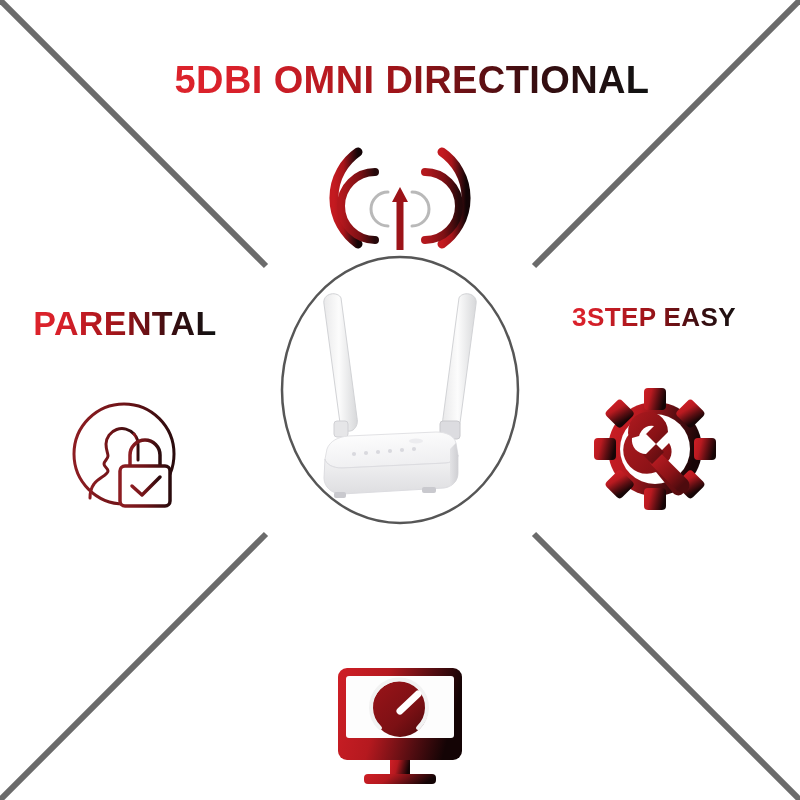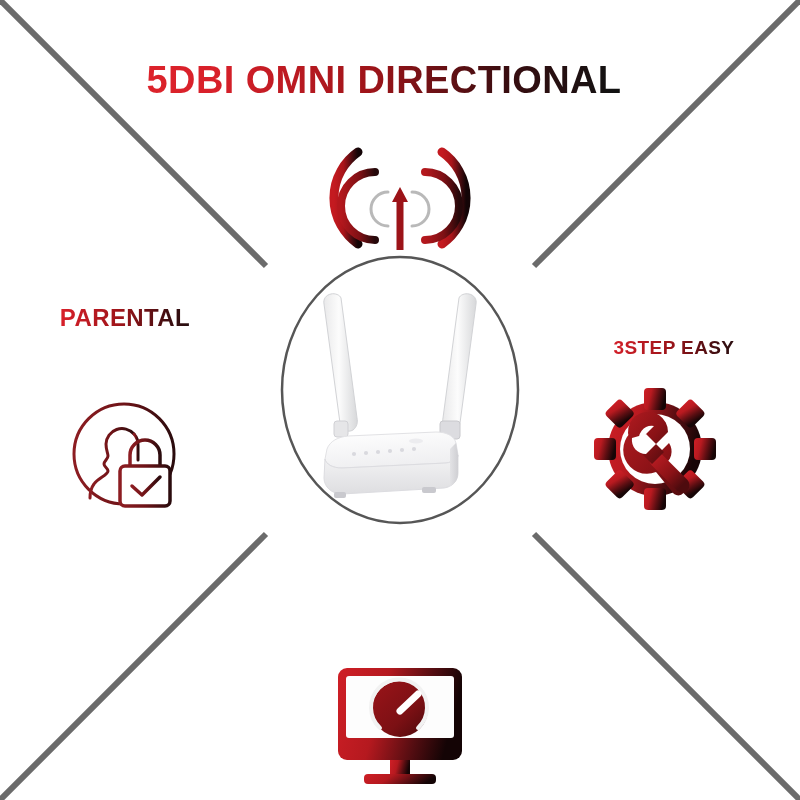--- a/index.html
+++ b/index.html
@@ -39,37 +39,36 @@
   .feature-text .line {
     display: block;
     background-image: linear-gradient(90deg, #e0262c 0%, #d8202a 22%, #9d1419 48%, #3a0d10 70%, #121212 88%, #080808 100%);
     -webkit-background-clip: text;
     background-clip: text;
     color: transparent;
     -webkit-text-fill-color: transparent;
   }
 
   #top-feature {
-    left: 84px;
+    left: 112px;
     top: 60px;
     width: 600px;
     font-size: 38px;
   }
   #left-feature {
     left: 10px;
     top: 305px;
     width: 230px;
-    font-size: 24px;
+    font-size: 34px;
   }
   #right-feature {
-    left: 558px;
+    left: 538px;
     top: 304px;
     width: 232px;
-    font-size: 19px;
-    margin-top: 34px;
+    font-size: 26px;
   }
   #bottom-feature {
     left: 170px;
     top: 588px;
     width: 460px;
     font-size: 31px;
   }
 
   
   .feature-icon {

